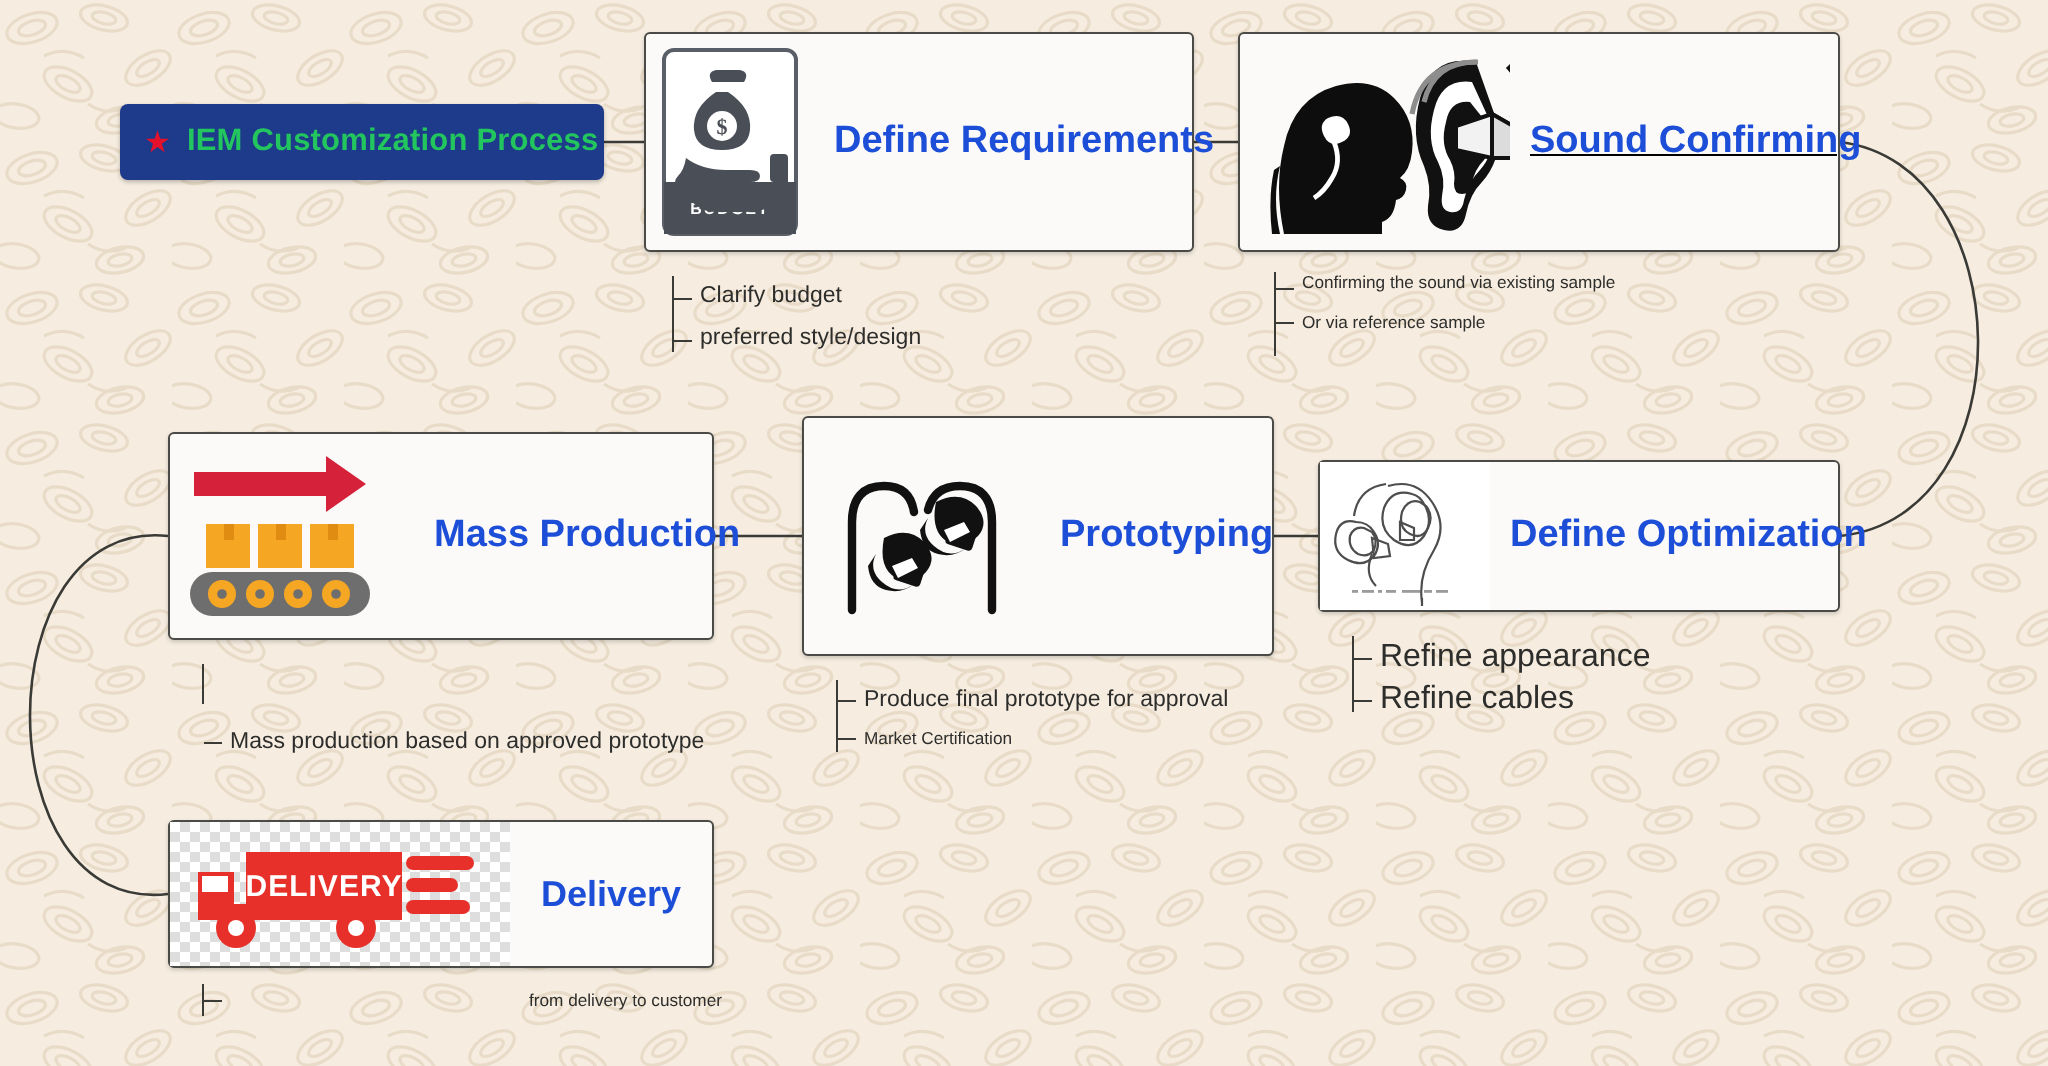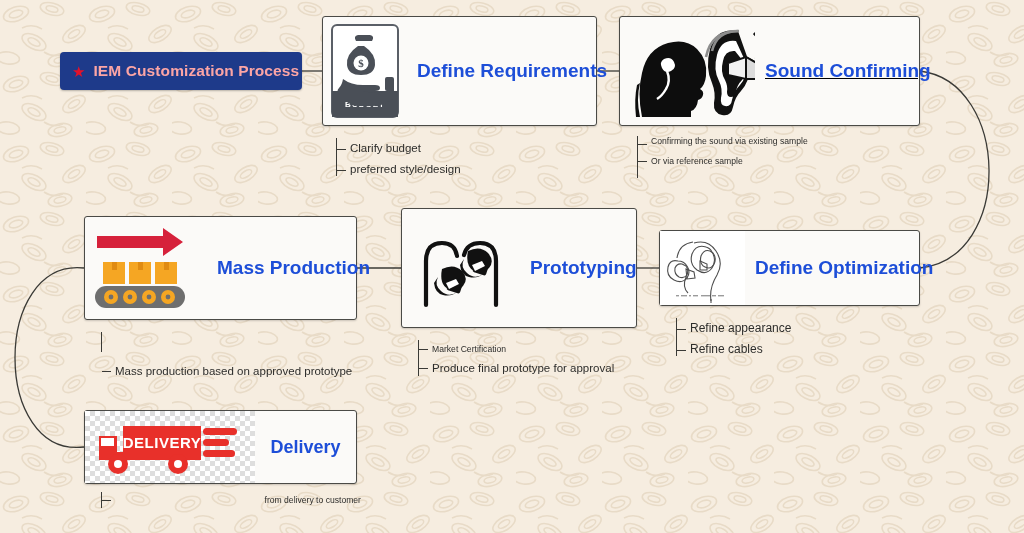--- a/index.html
+++ b/index.html
@@ -19,21 +19,21 @@
   
   .title-box{
     position:absolute;left:60px;top:52px;width:242px;height:38px;
     background:#1e3a8a;border-radius:4px;z-index:3;
     display:flex;align-items:center;gap:8px;padding-left:12px;
     box-sizing:border-box;
     box-shadow:0 1px 2px rgba(0,0,0,.25);
   }
   .title-box .star{color:#e3112a;font-size:15px;line-height:1;}
   .title-box .ttl{
-    color:#fca5a5;font-size:15.5px;font-weight:bold;letter-spacing:.1px;
+    color:#22c55e;font-size:15.5px;font-weight:bold;letter-spacing:.1px;
     white-space:nowrap;
   }
 
   
   .node{
     position:absolute;z-index:3;background:#fbfaf8;
     border:1.4px solid #4a4a46;border-radius:3px;
     display:flex;align-items:stretch;
     box-sizing:border-box;
     box-shadow:0 1px 2px rgba(0,0,0,.18);
@@ -212,21 +212,21 @@
           <rect x="33" y="64" width="5" height="1.4"></rect>
           <rect x="41" y="64" width="9" height="1.4"></rect>
           <rect x="52" y="64" width="4" height="1.4"></rect>
           <rect x="58" y="64" width="6" height="1.4"></rect>
         </g>
       </svg>
     </div>
     <div class="label" style="font-size:19px;">Define Optimization</div>
   </div>
 
-  <div class="subs" style="left:676px;top:318px;width:220px;font-size:12px;">
+  <div class="subs" style="left:676px;top:318px;width:220px;font-size:16px;">
     <div class="stem" style="height:38px;"></div>
     <div class="sub" style="height:21px;line-height:21px;">
       <span class="tick"></span>
       <span>Refine appearance</span>
     </div>
     <div class="sub" style="height:21px;line-height:21px;">
       <span class="tick"></span>
       <span>Refine cables</span>
     </div>
   </div>
@@ -250,27 +250,27 @@
           <path d="M44 70 l10 -4 l3 5 l-10 5 z"></path>
           <path d="M70 52 l10 -4 l3 5 l-10 5 z"></path>
         </g>
       </svg>
     </div>
     <div class="label" style="font-size:19px;">Prototyping</div>
   </div>
 
   <div class="subs" style="left:418px;top:340px;width:250px;">
     <div class="stem" style="height:36px;"></div>
+    <div class="sub" style="height:20px;line-height:20px;font-size:11.5px;">
+      <span class="tick"></span>
+      <span>Produce final prototype for approval</span>
+    </div>
     <div class="sub" style="height:18px;line-height:18px;font-size:8.6px;">
       <span class="tick"></span>
       <span>Market Certification</span>
-    </div>
-    <div class="sub" style="height:20px;line-height:20px;font-size:11.5px;">
-      <span class="tick"></span>
-      <span>Produce final prototype for approval</span>
     </div>
   </div>
 
   <div class="node" style="left:84px;top:216px;width:273px;height:104px;gap:12px;">
     <div class="iconwrap" style="width:110px;">
       <svg viewBox="0 0 110 100" width="110" height="100">
 
         <path d="M12 18 L78 18 L78 10 L98 24 L78 38 L78 30 L12 30 Z" fill="#d6213b"></path>
 
         <g>

